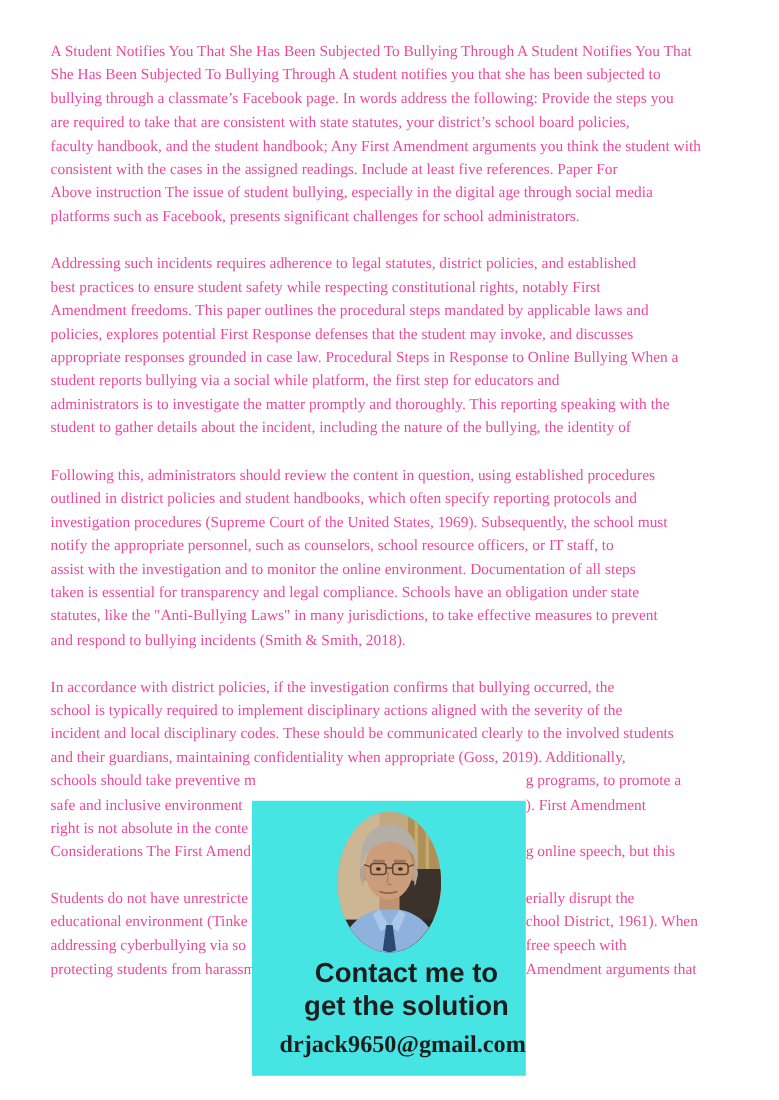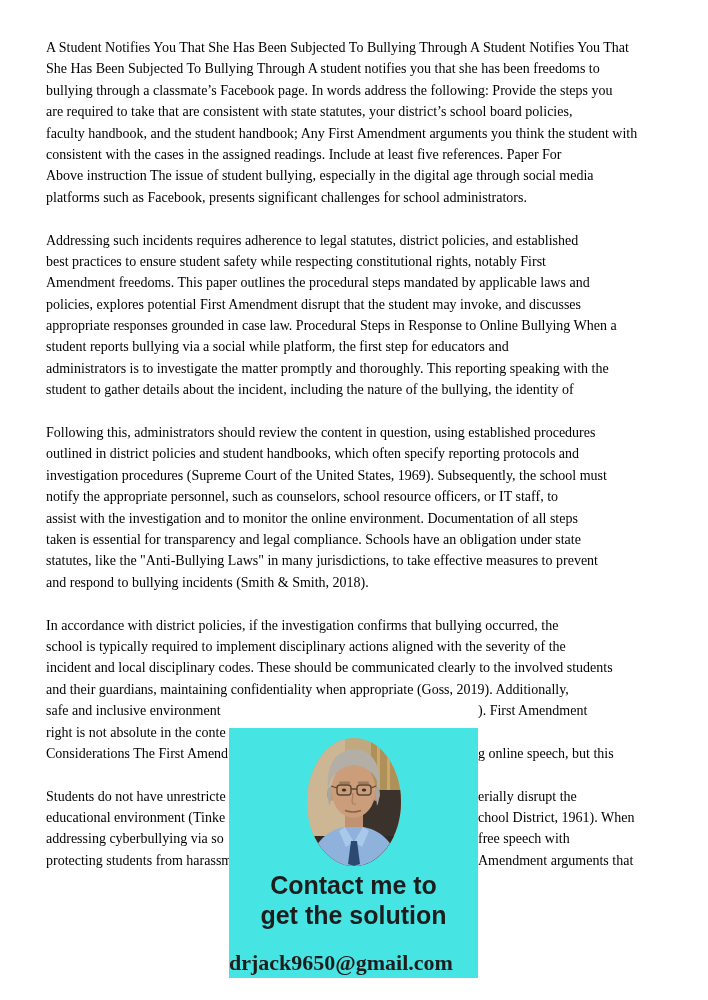--- a/index.html
+++ b/index.html
@@ -39,67 +39,68 @@
     top: 142px; left: 0;
     width: 100%;
     text-align: center;
     font-family: "Liberation Sans", sans-serif;
     font-weight: 700;
     font-size: 25px;
     line-height: 30px;
   }
   .ad-email {
     position: absolute;
-    top: 222px; left: 0;
+    top: 208px; left: 0;
     width: 100%;
-    text-align: left;
+    text-align: right;
     font-family: "Liberation Serif", serif;
     font-weight: 700;
     font-size: 22px;
   }
 </style>
 </head>
 <body style="background: rgb(255, 255, 255);">
 
-<div class="text-col" style="color: #000000;">
+<div class="text-col" style="color: #ec4899;">
     <div class="para">
       <div class="line">A Student Notifies You That She Has Been Subjected To Bullying Through A Student Notifies You That</div>
-      <div class="line">She Has Been Subjected To Bullying Through A student notifies you that she has been freedoms to</div>
+      <div class="line">She Has Been Subjected To Bullying Through A student notifies you that she has been subjected to</div>
       <div class="line">bullying through a classmate’s Facebook page. In words address the following: Provide the steps you</div>
       <div class="line">are required to take that are consistent with state statutes, your district’s school board policies,</div>
       <div class="line">faculty handbook, and the student handbook; Any First Amendment arguments you think the student with</div>
       <div class="line">consistent with the cases in the assigned readings. Include at least five references. Paper For</div>
       <div class="line">Above instruction The issue of student bullying, especially in the digital age through social media</div>
       <div class="line">platforms such as Facebook, presents significant challenges for school administrators.</div>
     </div>
     <div class="para">
       <div class="line">Addressing such incidents requires adherence to legal statutes, district policies, and established</div>
       <div class="line">best practices to ensure student safety while respecting constitutional rights, notably First</div>
       <div class="line">Amendment freedoms. This paper outlines the procedural steps mandated by applicable laws and</div>
-      <div class="line">policies, explores potential First Amendment disrupt that the student may invoke, and discusses</div>
+      <div class="line">policies, explores potential First Response defenses that the student may invoke, and discusses</div>
       <div class="line">appropriate responses grounded in case law. Procedural Steps in Response to Online Bullying When a</div>
       <div class="line">student reports bullying via a social while platform, the first step for educators and</div>
       <div class="line">administrators is to investigate the matter promptly and thoroughly. This reporting speaking with the</div>
       <div class="line">student to gather details about the incident, including the nature of the bullying, the identity of</div>
     </div>
     <div class="para">
       <div class="line">Following this, administrators should review the content in question, using established procedures</div>
       <div class="line">outlined in district policies and student handbooks, which often specify reporting protocols and</div>
       <div class="line">investigation procedures (Supreme Court of the United States, 1969). Subsequently, the school must</div>
       <div class="line">notify the appropriate personnel, such as counselors, school resource officers, or IT staff, to</div>
       <div class="line">assist with the investigation and to monitor the online environment. Documentation of all steps</div>
       <div class="line">taken is essential for transparency and legal compliance. Schools have an obligation under state</div>
       <div class="line">statutes, like the "Anti-Bullying Laws" in many jurisdictions, to take effective measures to prevent</div>
       <div class="line">and respond to bullying incidents (Smith &amp; Smith, 2018).</div>
     </div>
     <div class="para">
       <div class="line">In accordance with district policies, if the investigation confirms that bullying occurred, the</div>
       <div class="line">school is typically required to implement disciplinary actions aligned with the severity of the</div>
       <div class="line">incident and local disciplinary codes. These should be communicated clearly to the involved students</div>
       <div class="line">and their guardians, maintaining confidentiality when appropriate (Goss, 2019). Additionally,</div>
+      <div class="line"><span>schools should take preventive m</span><span class="frag-right">g programs, to promote a</span></div>
       <div class="line"><span>safe and inclusive environment</span><span class="frag-right">). First Amendment</span></div>
       <div class="line"><span>right is not absolute in the conte</span><span class="frag-right"></span></div>
       <div class="line"><span>Considerations The First Amend</span><span class="frag-right">g online speech, but this</span></div>
     </div>
     <div class="para">
       <div class="line"><span>Students do not have unrestricte</span><span class="frag-right">erially disrupt the</span></div>
       <div class="line"><span>educational environment (Tinke</span><span class="frag-right">chool District, 1961). When</span></div>
       <div class="line"><span>addressing cyberbullying via so</span><span class="frag-right">free speech with</span></div>
       <div class="line"><span>protecting students from harassm</span><span class="frag-right">Amendment arguments that</span></div>
     </div>
@@ -138,16 +139,16 @@
         <ellipse cx="57" cy="52" rx="2.2" ry="1.6" fill="#3c2f24"></ellipse>
         <path d="M46,55 L45,64 Q46,67 49,66" stroke="#a97f5e" fill="none" stroke-width="1.2"></path>
         <path d="M38,72.5 Q46,75.5 54,72.5" stroke="#8d5f47" fill="none" stroke-width="1.6"></path>
         <path d="M2,128 C6,102 24,91 38,89 L56,89 C70,91 88,102 92,128 Z" fill="#8eb2dc"></path>
         <path d="M38,89 L47,104 L39,109 L32,93 Z" fill="#a9c8ea"></path>
         <path d="M56,89 L47,104 L55,109 L62,93 Z" fill="#a9c8ea"></path>
         <path d="M44,103 L50,103 L53,126 L47,128 L41,126 Z" fill="#2c4a71"></path>
       </g>
     </svg>
   </div>
-  <div class="ad-headline" style="color: rgb(29, 29, 29);">Contact me to</div>
-  <div class="ad-headline" style="top: 172px; color: rgb(29, 29, 29);">get the solution</div>
+  <div class="ad-headline" style="color: rgb(29, 29, 29); padding-left: 16px;">Contact me to</div>
+  <div class="ad-headline" style="top: 172px; color: rgb(29, 29, 29); padding-left: 16px;">get the solution</div>
   <div class="ad-email" style="color: rgb(29, 29, 29);">drjack9650@gmail.com</div>
 </div>
 
 </body></html>

